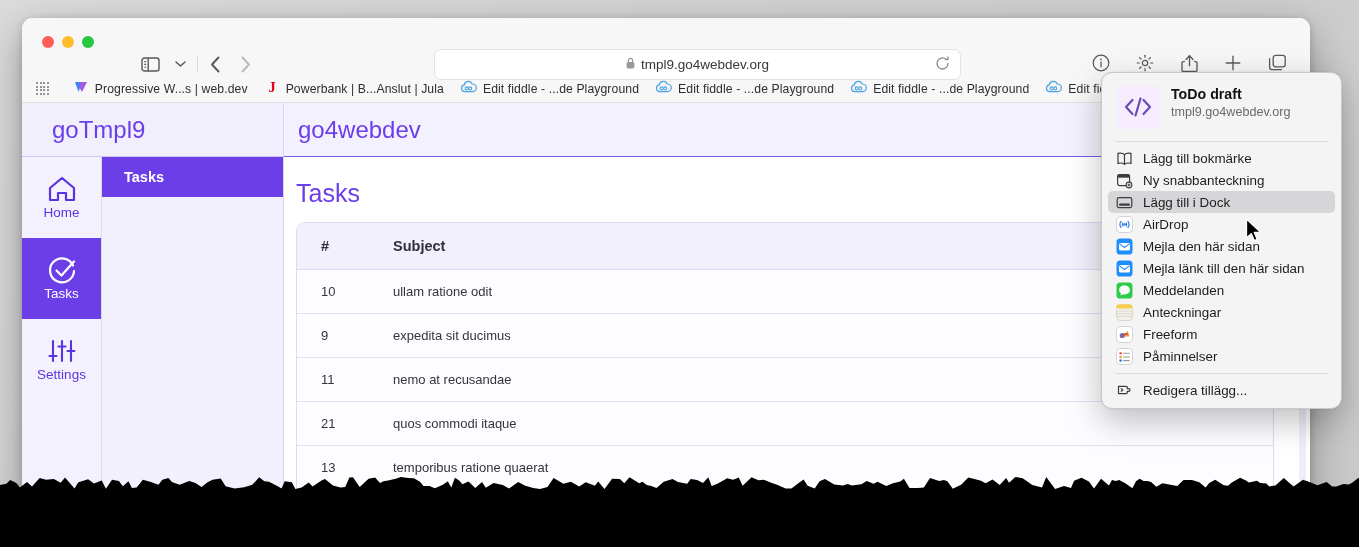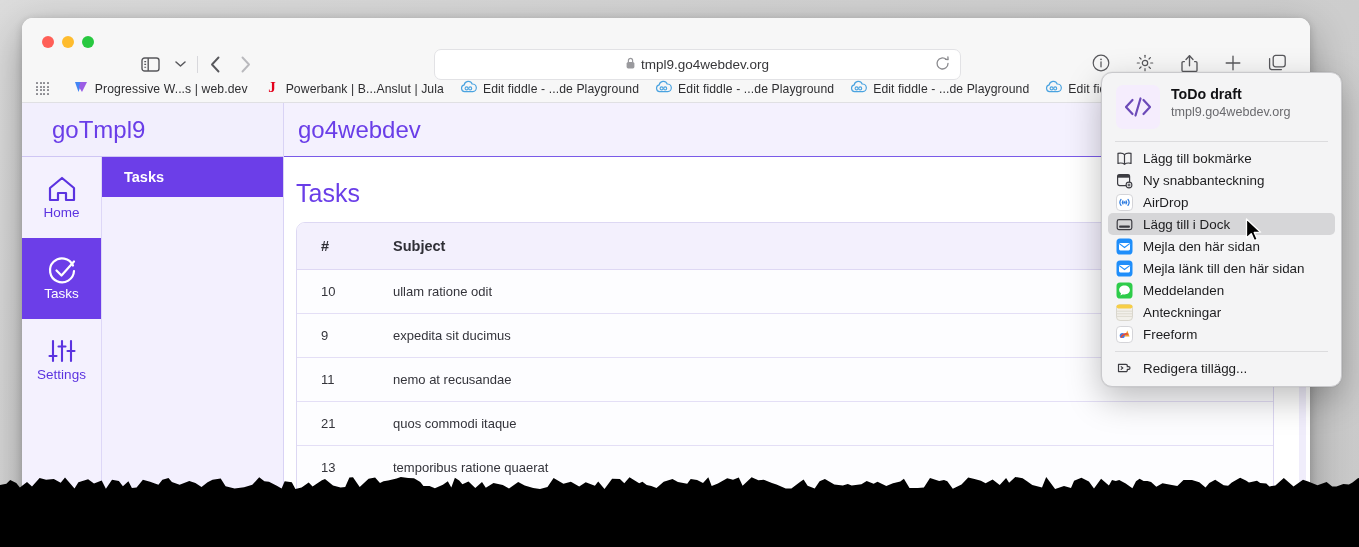--- a/index.html
+++ b/index.html
@@ -578,46 +578,46 @@
         <svg width="17" height="17" viewBox="0 0 17 17" fill="none">
             <rect x="1.6" y="2.6" width="12" height="11" rx="2" stroke="#3c3c42" stroke-width="1.2"></rect>
             <rect x="1.6" y="2.6" width="12" height="3.1" fill="#3c3c42"></rect>
             <circle cx="13" cy="13" r="2.9" fill="#fff" stroke="#3c3c42" stroke-width="1.1"></circle>
             <path d="M13 11.4 V14.6 M11.4 13 H14.6" stroke="#3c3c42" stroke-width="1.1"></path>
           </svg>
       </span>
       <span>Ny snabbanteckning</span>
     </div>
 
+    <div class="menu-item selected">
+      <span class="mi-icon">
+        <svg width="17" height="17" viewBox="0 0 17 17" fill="none">
+            <rect x="1.2" y="3.6" width="14.6" height="10" rx="1.8" stroke="#3c3c42" stroke-width="1.2"></rect>
+            <rect x="3.1" y="9.5" width="10.8" height="2.2" rx="0.8" fill="#3c3c42"></rect>
+          </svg>
+      </span>
+      <span>Lägg till i Dock</span>
+    </div>
+
     <div class="menu-item">
       <span class="mi-icon">
         <svg width="17" height="17" viewBox="0 0 17 17">
             <rect x="0.5" y="0.5" width="16" height="16" rx="3.6" fill="#fff" stroke="#d4d4d8"></rect>
             <g fill="none" stroke="#2f7de1" stroke-width="1.25" stroke-linecap="round">
               <path d="M5 11.4 a5 5 0 0 1 0 -6"></path>
               <path d="M12 11.4 a5 5 0 0 0 0 -6"></path>
               <path d="M6.9 9.9 a2.5 2.5 0 0 1 0 -3"></path>
               <path d="M10.1 9.9 a2.5 2.5 0 0 0 0 -3"></path>
             </g>
             <circle cx="8.5" cy="8.4" r="1.2" fill="#2f7de1"></circle>
           </svg>
       </span>
       <span>AirDrop</span>
     </div>
 
-    <div class="menu-item selected">
-      <span class="mi-icon">
-        <svg width="17" height="17" viewBox="0 0 17 17" fill="none">
-            <rect x="1.2" y="3.6" width="14.6" height="10" rx="1.8" stroke="#3c3c42" stroke-width="1.2"></rect>
-            <rect x="3.1" y="9.5" width="10.8" height="2.2" rx="0.8" fill="#3c3c42"></rect>
-          </svg>
-      </span>
-      <span>Lägg till i Dock</span>
-    </div>
-
     <div class="menu-item">
       <span class="mi-icon">
         <svg width="17" height="17" viewBox="0 0 17 17">
             <rect x="0.5" y="0.5" width="16" height="16" rx="3.6" fill="#1f8efa"></rect>
             <rect x="3" y="5" width="11" height="7.4" rx="1.3" fill="#fff"></rect>
             <path d="M3.3 5.6 L8.5 9.5 L13.7 5.6" fill="none" stroke="#1f8efa" stroke-width="1.1"></path>
           </svg>
       </span>
       <span>Mejla den här sidan</span>
     </div>
@@ -663,20 +663,36 @@
         <svg width="17" height="17" viewBox="0 0 17 17">
             <rect x="0.5" y="0.5" width="16" height="16" rx="3.6" fill="#fff" stroke="#d4d4d8"></rect>
             <circle cx="6.3" cy="9.5" r="2.6" fill="#3f7ee8"></circle>
             <path d="M8.6 10.6 L11.3 4.6 L13.6 10.6 Z" fill="#f0a030"></path>
             <path d="M5.1 11.2 q2.5 -4.2 6.6 -3.1" stroke="#e24b3a" stroke-width="1.5" fill="none" stroke-linecap="round"></path>
           </svg>
       </span>
       <span>Freeform</span>
     </div>
 
+    <div class="menu-item">
+      <span class="mi-icon">
+        <svg width="17" height="17" viewBox="0 0 17 17">
+            <rect x="0.5" y="0.5" width="16" height="16" rx="3.6" fill="#fff" stroke="#d4d4d8"></rect>
+            <circle cx="4.6" cy="5.3" r="1.3" fill="#f05b4a"></circle>
+            <circle cx="4.6" cy="9" r="1.3" fill="#f0a030"></circle>
+            <circle cx="4.6" cy="12.6" r="1.3" fill="#3f7ee8"></circle>
+            <g stroke="#9a9aa0" stroke-width="1.1" stroke-linecap="round">
+              <path d="M7.4 5.3 H13.4"></path>
+              <path d="M7.4 9 H13.4"></path>
+              <path d="M7.4 12.6 H13.4"></path>
+            </g>
+          </svg>
+      </span>
+      <span>Påminnelser</span>
+    </div>
 
     <div class="menu-sep2"></div>
 
     <div class="menu-item">
       <span class="mi-icon">
         <svg width="17" height="17" viewBox="0 0 17 17" fill="none" stroke="#3c3c42" stroke-width="1.2" stroke-linejoin="round">
             <path d="M2.5 4.4 H10 a1.3 1.3 0 0 1 1.3 1.3 v1 h1.4 a1.3 1.3 0 0 1 0 2.6 h-1.4 v1 A1.3 1.3 0 0 1 10 11.6 H2.5 Z"></path>
             <path d="M4.8 6.4 L6.8 8 L4.8 9.6"></path>
           </svg>
       </span>

